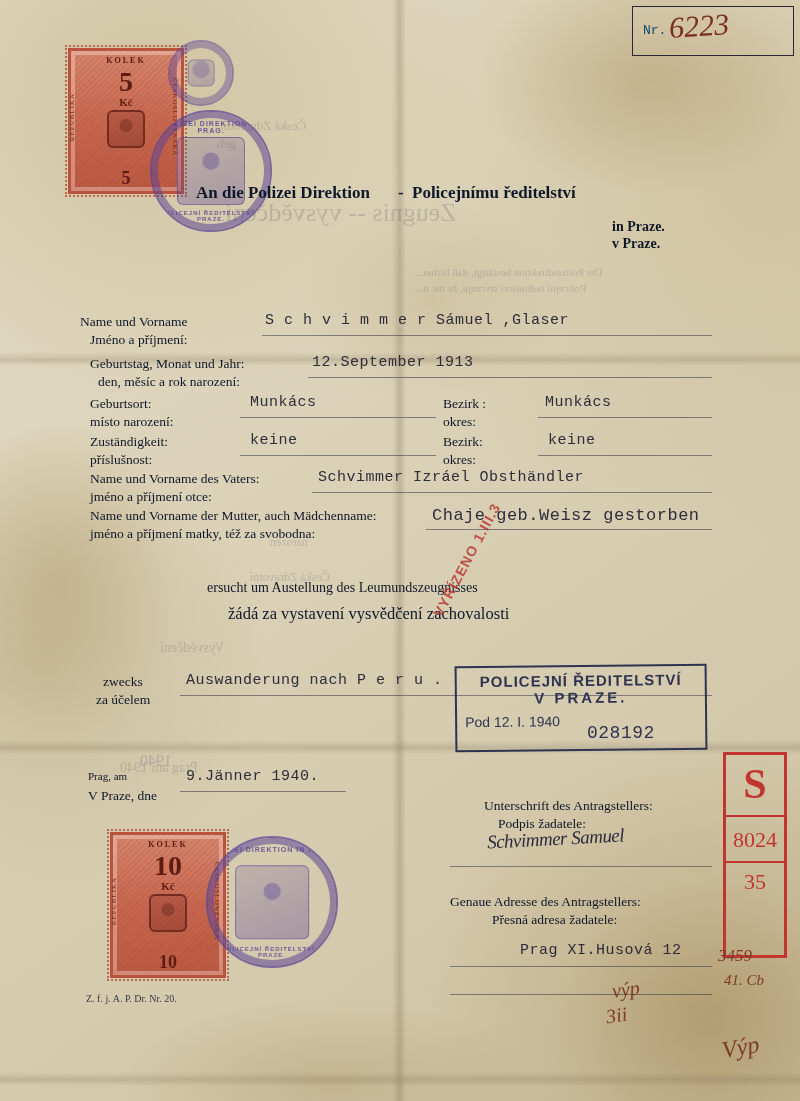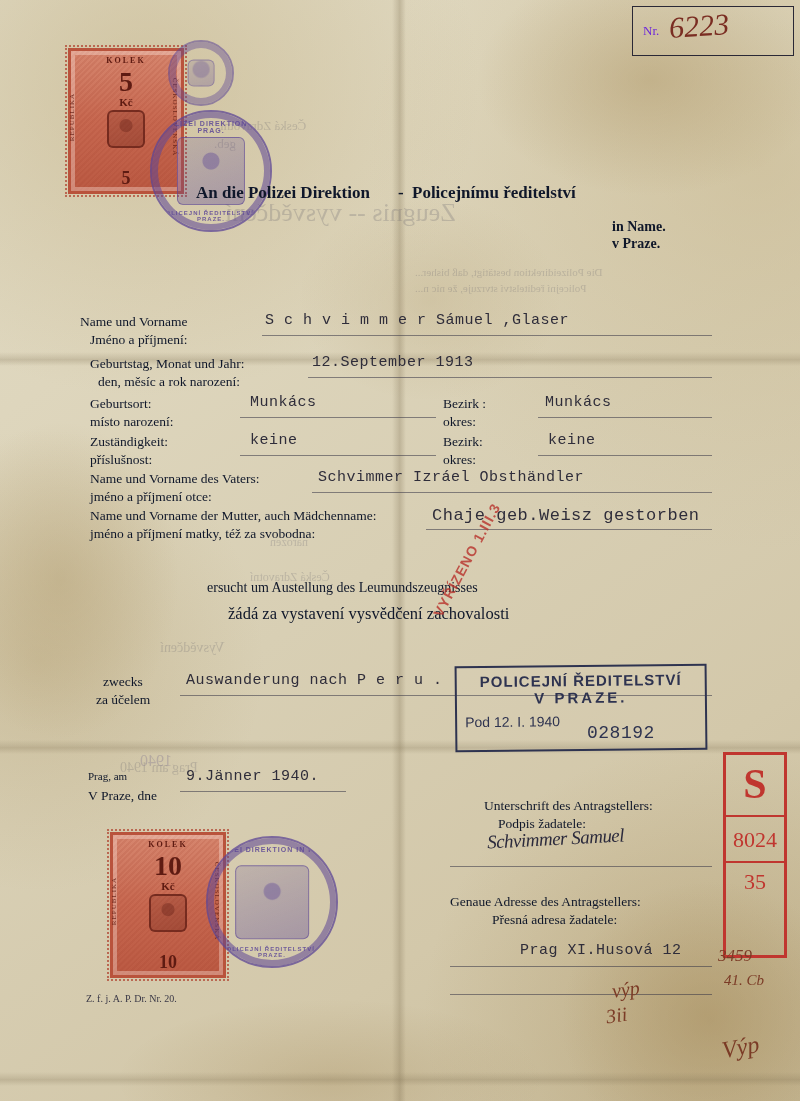--- a/index.html
+++ b/index.html
@@ -76,21 +76,21 @@
   
   #nr-box {
     position: absolute;
     left: 632px; top: 6px;
     width: 160px; height: 48px;
     border: 1.5px solid #2a2836;
     background: rgba(255,255,255,0.06);
   }
   #nr-label {
     position: absolute; left: 10px; top: 16px;
-    font-size: 13px; font-family: Liberation Serif, serif; color: #6d28d9;
+    font-size: 13px; font-family: Liberation Mono, monospace; color: #0c4a6e;
   }
   #nr-value {
     position: absolute; left: 36px; top: 2px;
     font-size: 30px; color: #7a2d22;
     font-family: "Liberation Serif", serif;
     font-style: italic;
     transform: rotate(-4deg);
   }
   
   .stamp-rev {
@@ -274,21 +274,21 @@
     <div class="inner"></div>
     <div class="arc" style="bottom:8px;font-size:6px;">POLICEJNÍ ŘEDITELSTVÍ V PRAZE.</div>
   </div>
   <div class="seal-round" style="left:168px;top:40px;width:62px;height:62px;opacity:0.75;">
     <div class="inner" style="width:40%;height:40%;"></div>
   </div>
 
   <div class="printed bold" style="left:196px;top:183px;font-size:17px;">An die Polizei Direktion</div>
   <div class="printed bold" style="left:398px;top:183px;font-size:17px;">-</div>
   <div class="printed bold" style="left:412px;top:183px;font-size:17px;">Policejnímu ředitelství</div>
-  <div class="printed bold" style="left:612px;top:219px;font-size:14px;">in Name.</div>
+  <div class="printed bold" style="left:612px;top:219px;font-size:14px;">in Praze.</div>
   <div class="printed bold" style="left:612px;top:236px;font-size:14px;">v Praze.</div>
 
   <div class="printed" style="left:80px;top:314px;font-size:13.5px;">Name und Vorname</div>
   <div class="printed" style="left:90px;top:332px;font-size:13.5px;">Jméno a příjmení:</div>
   <div class="typed" style="left:265px;top:312px;font-size:15px;">S c h v i m m e r  Sámuel ,Glaser</div>
   <div class="rule" style="left:262px;top:335px;width:450px;"></div>
 
   <div class="printed" style="left:90px;top:356px;font-size:13.5px;">Geburtstag, Monat und Jahr:</div>
   <div class="printed" style="left:98px;top:374px;font-size:13.5px;">den, měsíc a rok narození:</div>
   <div class="typed" style="left:312px;top:354px;font-size:15px;">12.September 1913</div>

